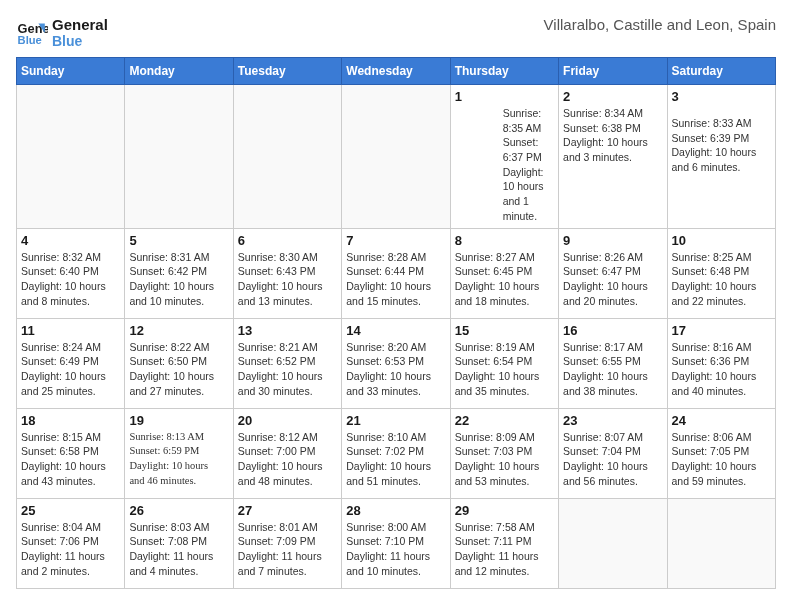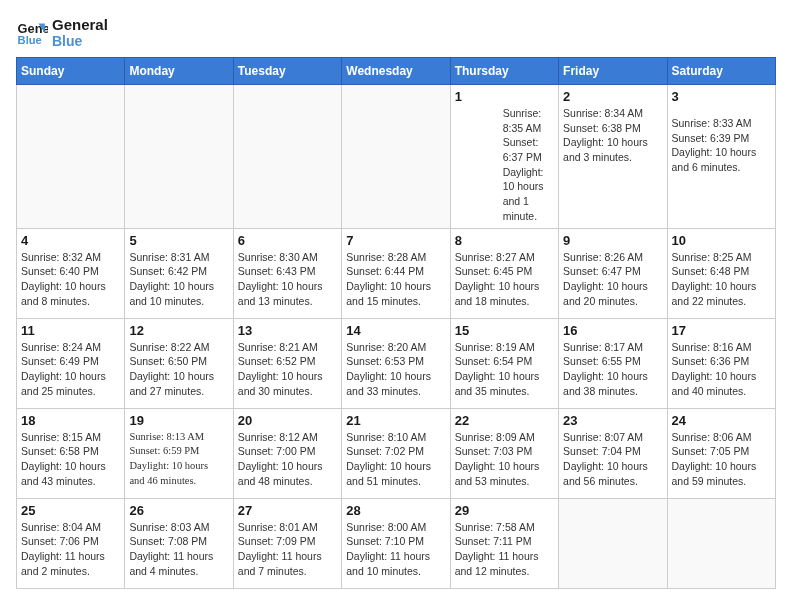--- a/index.html
+++ b/index.html
@@ -83,20 +83,21 @@
       <text x="2" y="20" font-size="16" font-weight="bold" fill="#1a1a1a">General</text>
       <text x="2" y="34" font-size="14" font-weight="bold" fill="#4a90d9">Blue</text>
       <polygon points="28,8 36,8 36,20" fill="#4a90d9"></polygon>
     </svg>
     <div>
       <div style="font-size:15px;font-weight:bold;color:#1a1a1a;">General</div>
       <div style="font-size:14px;font-weight:bold;color:#4a90d9;">Blue</div>
     </div>
   </div>
   <div class="title-area">
+    <div class="subtitle">Villaralbo, Castille and Leon, Spain</div>
   </div>
 </div>
 
 <table class="calendar">
   <thead>
     <tr>
     <th>Sunday</th>
         <th>Monday</th>
         <th>Tuesday</th>
         <th>Wednesday</th>

